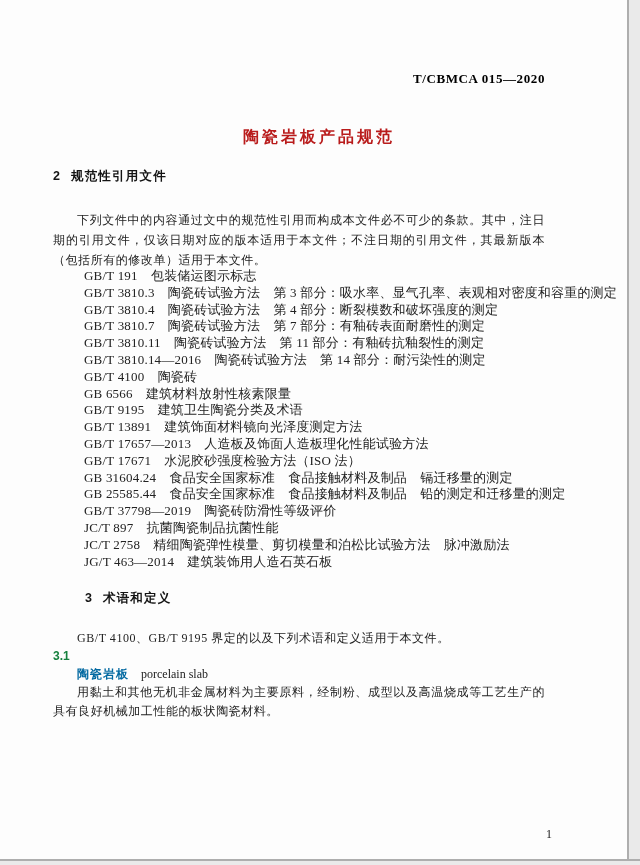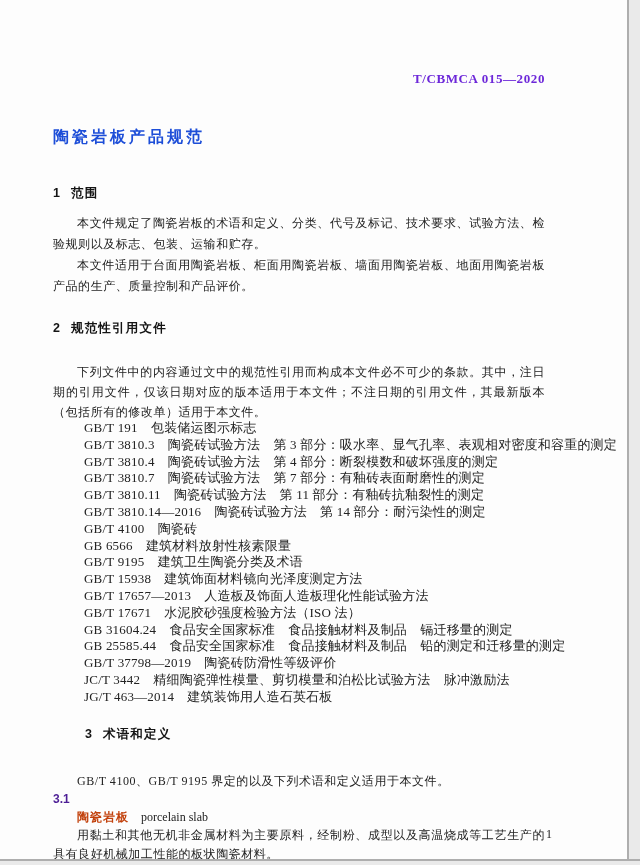--- a/index.html
+++ b/index.html
@@ -30,30 +30,30 @@
     border-top: 2px solid #aeaeae;
   }
   .content {
     position: absolute; left: 53px; top: 72px; width: 492px;
   }
   .doc-code {
     text-align: right;
     font-weight: bold;
     font-size: 13px; line-height: 13px;
     letter-spacing: 0.6px;
-    color: #6d28d9;
+    color: #000000;
   }
   .title {
     margin: 43px -40px 0 0;
-    text-align: left;
+    text-align: center;
     font-family: "Liberation Sans", "DejaVu Sans", sans-serif;
     font-weight: bold;
     font-size: 16px; line-height: 17px;
     letter-spacing: 3px;
-    color: #1d4ed8;
+    color: #b91c1c;
   }
   .sec-h {
     margin: 0;
     font-family: "Liberation Sans", "DejaVu Sans", sans-serif;
     font-weight: bold;
     font-size: 12.5px; line-height: 14px;
     letter-spacing: 1.2px;
     color: #141414;
   }
   .sec-h .num {
@@ -74,38 +74,38 @@
   .para--first { margin-top: 13px; }
   .para--intro { margin-top: 27px; line-height: 20px; }
   .ref-list {
     list-style: none;
     margin: -2px 0 0 0;
     padding: 0 0 0 31px;
     font-size: 13px; line-height: 16.8px;
     letter-spacing: 0.2px;
   }
   .ref-list li { white-space: nowrap; }
-  .terms-intro { margin-top: 30px; line-height: 20px; }
+  .terms-intro { margin-top: 23px; line-height: 20px; }
   .clause-num {
     margin: 0;
     font-family: "Liberation Sans", "DejaVu Sans", sans-serif;
     font-weight: bold;
     font-size: 12px; line-height: 17px;
-    color: #4c1d95;
+    color: #15803d;
   }
   .term-line {
     margin: 0;
     padding-left: 2em;
     font-size: 12px; line-height: 18px;
   }
   .term-zh {
     font-family: "Liberation Sans", "DejaVu Sans", sans-serif;
     font-weight: bold;
     letter-spacing: 1px;
-    color: #c2410c;
+    color: #0369a1;
   }
   .term-en {
     font-weight: normal;
     margin-left: 12px;
   }
   .para--def { line-height: 19px; }
   .page-num {
     position: absolute;
     top: 828px; right: 88px;
     font-size: 12px; line-height: 13px;
@@ -116,50 +116,44 @@
 <body>
 
 <div class="page">
 
   <div class="content">
 
     <div class="doc-code">T/CBMCA 015—2020</div>
 
     <h1 class="title">陶瓷岩板产品规范</h1>
 
-    <section>
-      <h2 class="sec-h sec-h--scope">
-        <span class="num">1</span><span>范围</span>
-      </h2>
-      <p class="para para--first">本文件规定了陶瓷岩板的术语和定义、分类、代号及标记、技术要求、试验方法、检验规则以及标志、包装、运输和贮存。</p>
-      <p class="para">本文件适用于台面用陶瓷岩板、柜面用陶瓷岩板、墙面用陶瓷岩板、地面用陶瓷岩板产品的生产、质量控制和产品评价。</p>
-    </section>
 
     <section>
       <h2 class="sec-h sec-h--refs">
         <span class="num">2</span><span>规范性引用文件</span>
       </h2>
       <p class="para para--intro">下列文件中的内容通过文中的规范性引用而构成本文件必不可少的条款。其中，注日期的引用文件，仅该日期对应的版本适用于本文件；不注日期的引用文件，其最新版本（包括所有的修改单）适用于本文件。</p>
       <ul class="ref-list">
         <li>GB/T 191　包装储运图示标志</li>
         <li>GB/T 3810.3　陶瓷砖试验方法　第 3 部分：吸水率、显气孔率、表观相对密度和容重的测定</li>
         <li>GB/T 3810.4　陶瓷砖试验方法　第 4 部分：断裂模数和破坏强度的测定</li>
         <li>GB/T 3810.7　陶瓷砖试验方法　第 7 部分：有釉砖表面耐磨性的测定</li>
         <li>GB/T 3810.11　陶瓷砖试验方法　第 11 部分：有釉砖抗釉裂性的测定</li>
         <li>GB/T 3810.14—2016　陶瓷砖试验方法　第 14 部分：耐污染性的测定</li>
         <li>GB/T 4100　陶瓷砖</li>
         <li>GB 6566　建筑材料放射性核素限量</li>
         <li>GB/T 9195　建筑卫生陶瓷分类及术语</li>
-        <li>GB/T 15938　建筑饰面材料镜向光泽度测定方法</li>
+        <li>GB/T 13891　建筑饰面材料镜向光泽度测定方法</li>
         <li>GB/T 17657—2013　人造板及饰面人造板理化性能试验方法</li>
         <li>GB/T 17671　水泥胶砂强度检验方法（ISO 法）</li>
         <li>GB 31604.24　食品安全国家标准　食品接触材料及制品　镉迁移量的测定</li>
         <li>GB 25585.44　食品安全国家标准　食品接触材料及制品　铅的测定和迁移量的测定</li>
         <li>GB/T 37798—2019　陶瓷砖防滑性等级评价</li>
-        <li>JC/T 3442　精细陶瓷弹性模量、剪切模量和泊松比试验方法　脉冲激励法</li>
+        <li>JC/T 897　抗菌陶瓷制品抗菌性能</li>
+        <li>JC/T 2758　精细陶瓷弹性模量、剪切模量和泊松比试验方法　脉冲激励法</li>
         <li>JG/T 463—2014　建筑装饰用人造石英石板</li>
       </ul>
     </section>
 
     <section>
       <h2 class="sec-h sec-h--terms">
         <span class="num">3</span><span>术语和定义</span>
       </h2>
       <p class="para terms-intro">GB/T 4100、GB/T 9195 界定的以及下列术语和定义适用于本文件。</p>
       <p class="clause-num">3.1</p>

